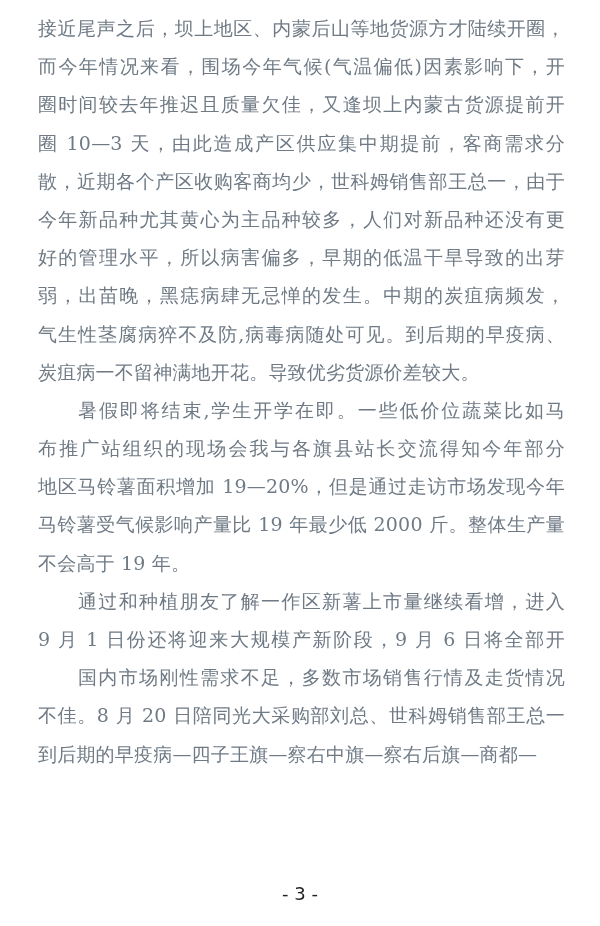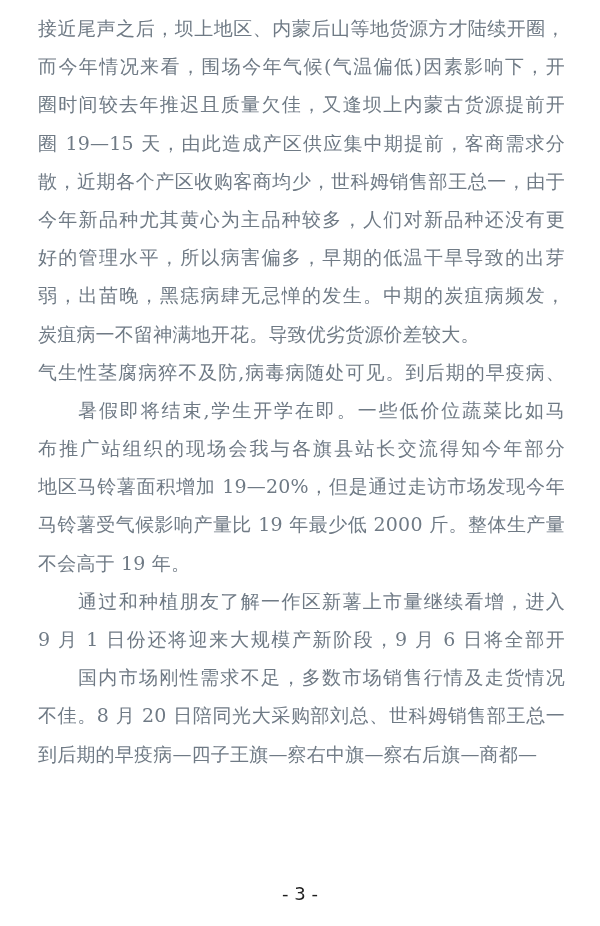--- a/index.html
+++ b/index.html
@@ -65,27 +65,27 @@
 </style>
 </head>
 <body style="--page-bg: #ffffff; --text-color: #6f7a85; --pagenum-color: #1f1f1f;">
 
 <div class="page">
   <div class="doc-body">
       <div class="paragraph">
         <div class="line">接近尾声之后，坝上地区、内蒙后山等地货源方才陆续开圈，</div>
         <div class="line">而今年情况来看，围场今年气候(气温偏低)因素影响下，开</div>
         <div class="line">圈时间较去年推迟且质量欠佳，又逢坝上内蒙古货源提前开</div>
-        <div class="line">圈 19—15 天，由此造成产区供应集中期提前，客商需求分</div>
+        <div class="line">圈 10—3 天，由此造成产区供应集中期提前，客商需求分</div>
         <div class="line">散，近期各个产区收购客商均少，世科姆销售部王总一，由于</div>
         <div class="line">今年新品种尤其黄心为主品种较多，人们对新品种还没有更</div>
         <div class="line">好的管理水平，所以病害偏多，早期的低温干旱导致的出芽</div>
         <div class="line">弱，出苗晚，黑痣病肆无忌惮的发生。中期的炭疽病频发，</div>
+        <div class="line">气生性茎腐病猝不及防,病毒病随处可见。到后期的早疫病、</div>
         <div class="line para-end">炭疽病一不留神满地开花。导致优劣货源价差较大。</div>
-        <div class="line">气生性茎腐病猝不及防,病毒病随处可见。到后期的早疫病、</div>
       </div>
       <div class="paragraph">
         <div class="line indent">暑假即将结束,学生开学在即。一些低价位蔬菜比如马</div>
         <div class="line">布推广站组织的现场会我与各旗县站长交流得知今年部分</div>
         <div class="line">地区马铃薯面积增加 19—20%，但是通过走访市场发现今年</div>
         <div class="line">马铃薯受气候影响产量比 19 年最少低 2000 斤。整体生产量</div>
         <div class="line para-end">不会高于 19 年。</div>
       </div>
       <div class="paragraph">
         <div class="line indent">通过和种植朋友了解一作区新薯上市量继续看增，进入</div>

